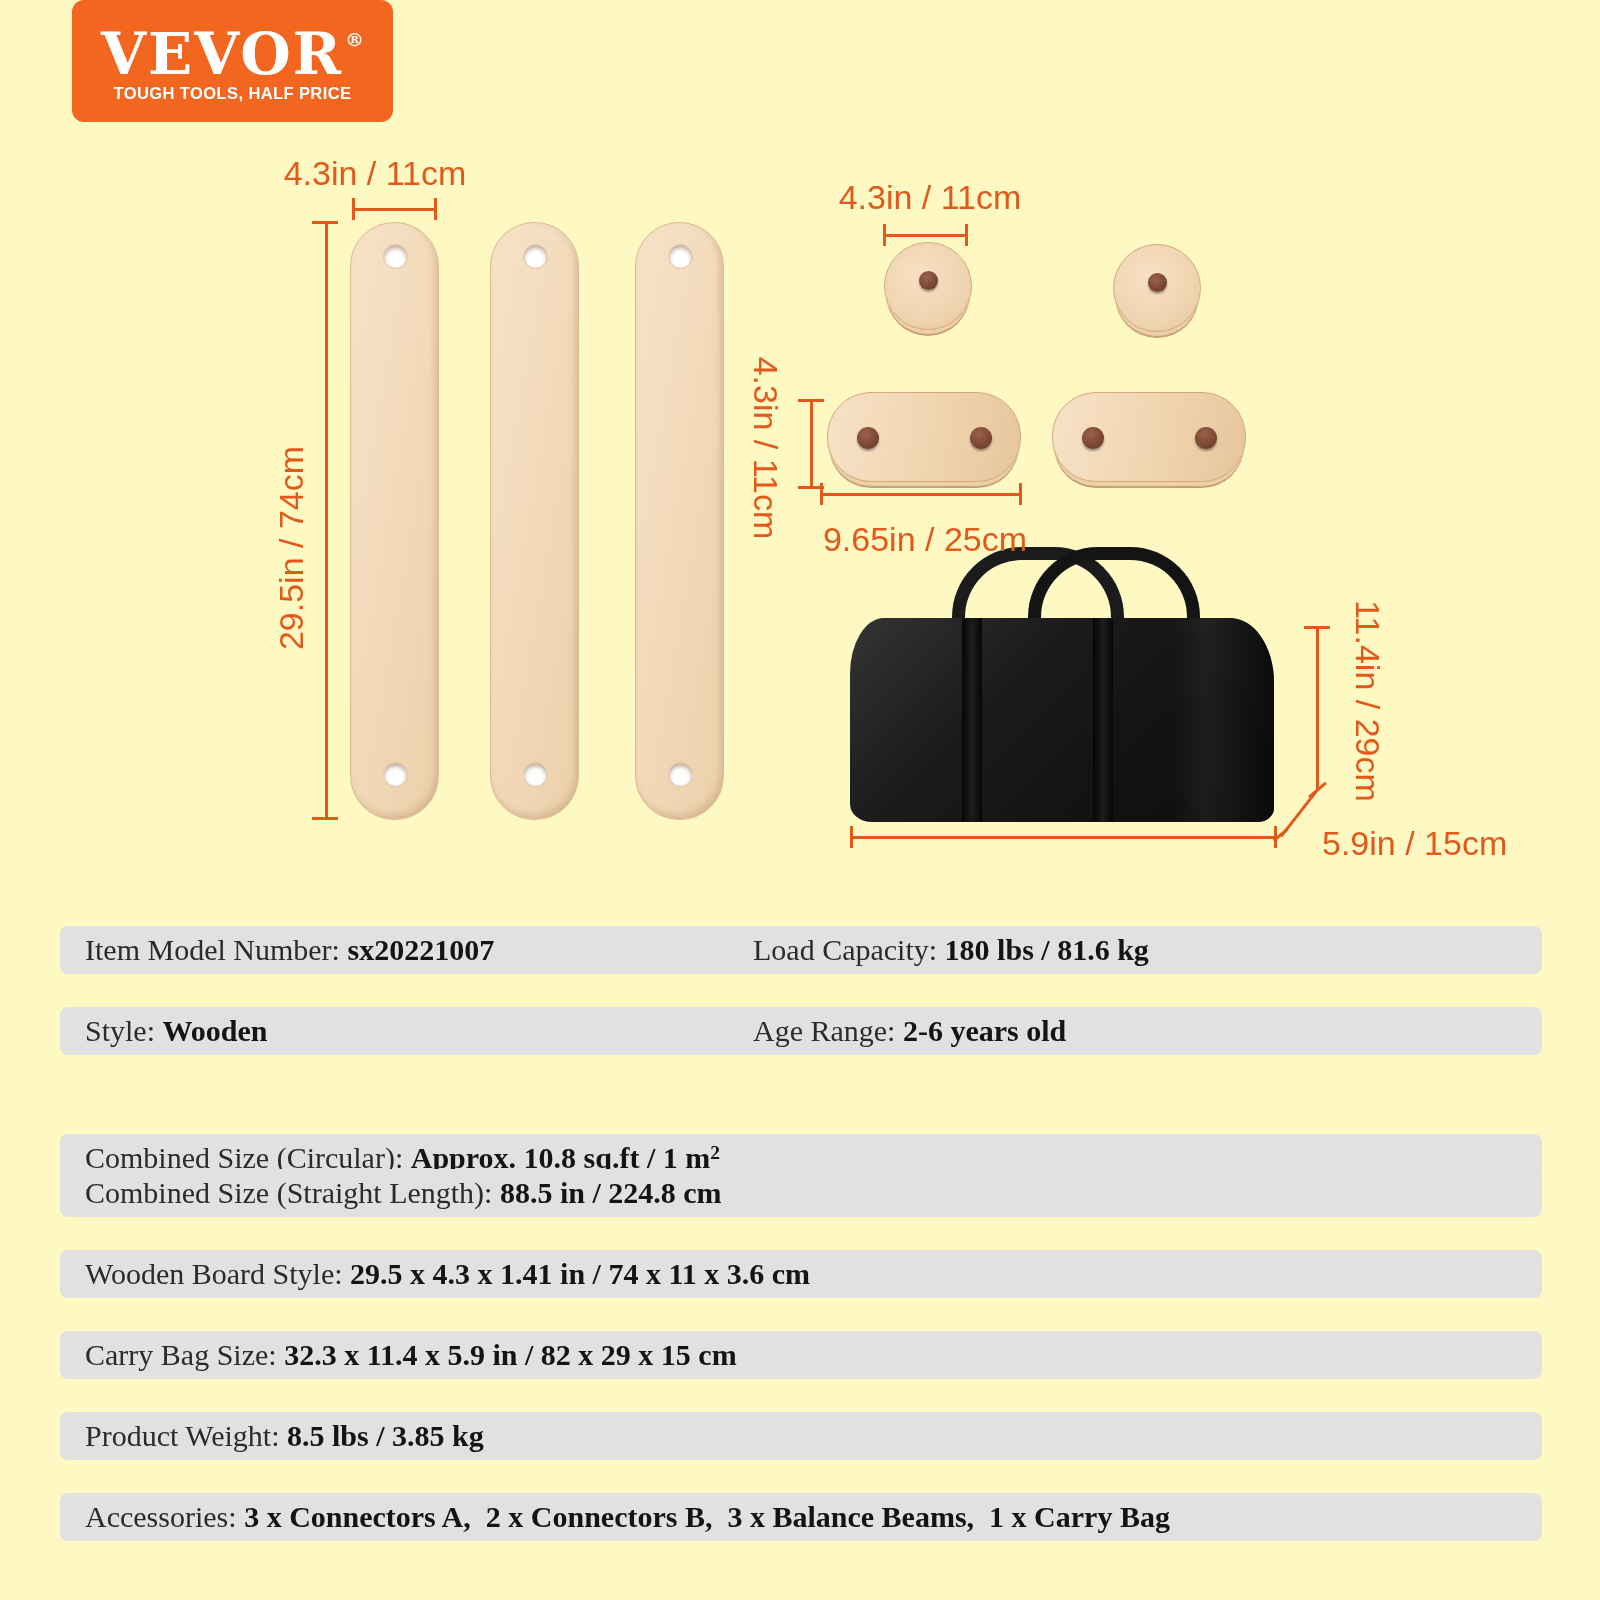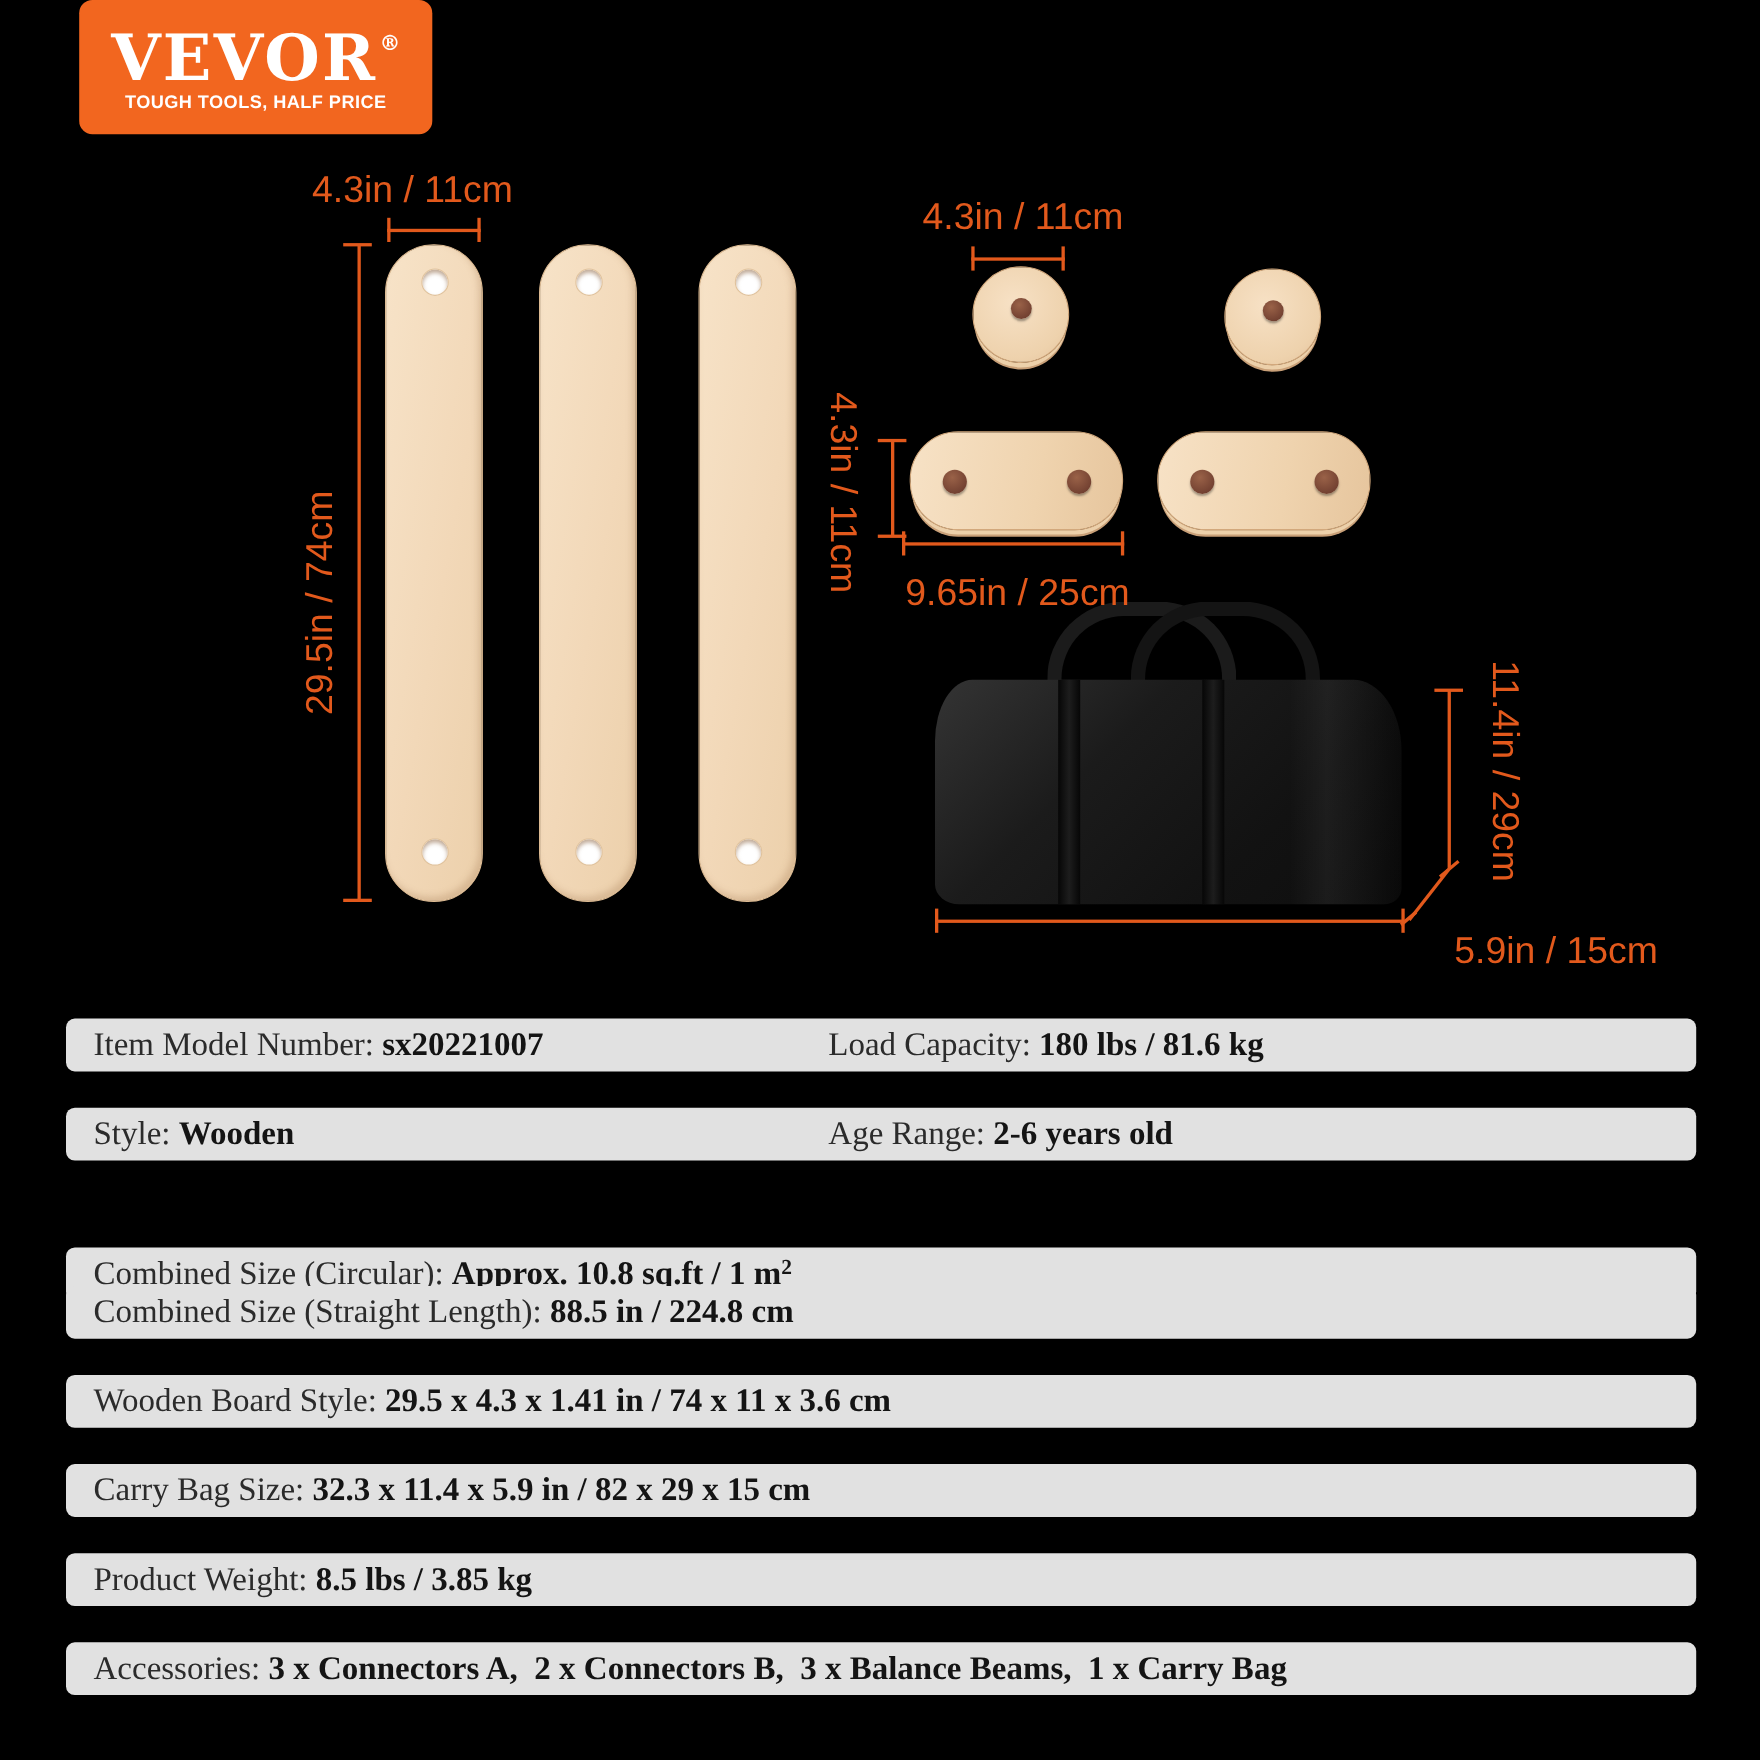--- a/index.html
+++ b/index.html
@@ -1,16 +1,16 @@
 <!DOCTYPE html>
 <html><head>
 <meta charset="utf-8">
 <style>
   html,body{margin:0;padding:0;background:#ffffff;}
-  .canvas{position:relative;width:1600px;height:1600px;background:#000000;overflow:hidden;
+  .canvas{position:relative;width:1600px;height:1600px;background:#fef9c3;overflow:hidden;
           font-family:"Liberation Sans",sans-serif;}
 
   
   .logo{position:absolute;left:72px;top:0;width:321px;height:122px;background:#F2661F;
         border-radius:12px;color:#fff;text-align:center;}
   .brand{position:absolute;left:0;right:0;top:6px;font-family:"DejaVu Serif",serif;
          font-weight:900;font-size:58px;letter-spacing:2px;line-height:66px;}
   .reg{font-size:19px;font-weight:700;vertical-align:28px;letter-spacing:0;margin-left:2px;}
   .tagline{position:absolute;left:0;right:0;top:84px;font-size:16.5px;font-weight:700;
            letter-spacing:0.4px;}
@@ -145,21 +145,21 @@
   <div class="dim vtick" style="left:1019px;top:483px;"></div>
   <div class="dlabel center" style="left:815px;top:521px;width:220px;">9.65in / 25cm</div>
 
   <div class="dim vline" style="left:1316px;top:628px;height:162px;"></div>
   <div class="dim htick" style="left:1304px;top:626px;"></div>
   <div class="dim vtick" style="left:1316px;top:779px;transform:rotate(50deg);"></div>
   <div class="dlabel center rot-cw" style="left:1248px;top:683px;width:240px;">11.4in / 29cm</div>
 
   <div class="dim hline" style="left:1270px;top:812px;width:58px;transform:rotate(-52deg);"></div>
   <div class="dim vtick" style="left:1279px;top:826px;transform:rotate(50deg);height:18px;"></div>
-  <div class="dlabel" style="left:1322px;top:846px;">5.9in / 15cm</div>
+  <div class="dlabel" style="left:1322px;top:825px;">5.9in / 15cm</div>
 
   <div class="dim hline" style="left:852px;top:836px;width:425px;"></div>
   <div class="dim vtick" style="left:850px;top:826px;"></div>
   <div class="dim vtick" style="left:1274px;top:826px;"></div>
 
   <div class="band" style="top:926px;">
     <div class="cell c1"><span class="lbl">Item Model Number: </span><span class="val">sx20221007</span></div>
     <div class="cell c2"><span class="lbl">Load Capacity: </span><span class="val">180 lbs / 81.6 kg</span></div>
   </div>
   <div class="band" style="top:1007px;text-align:center;">

